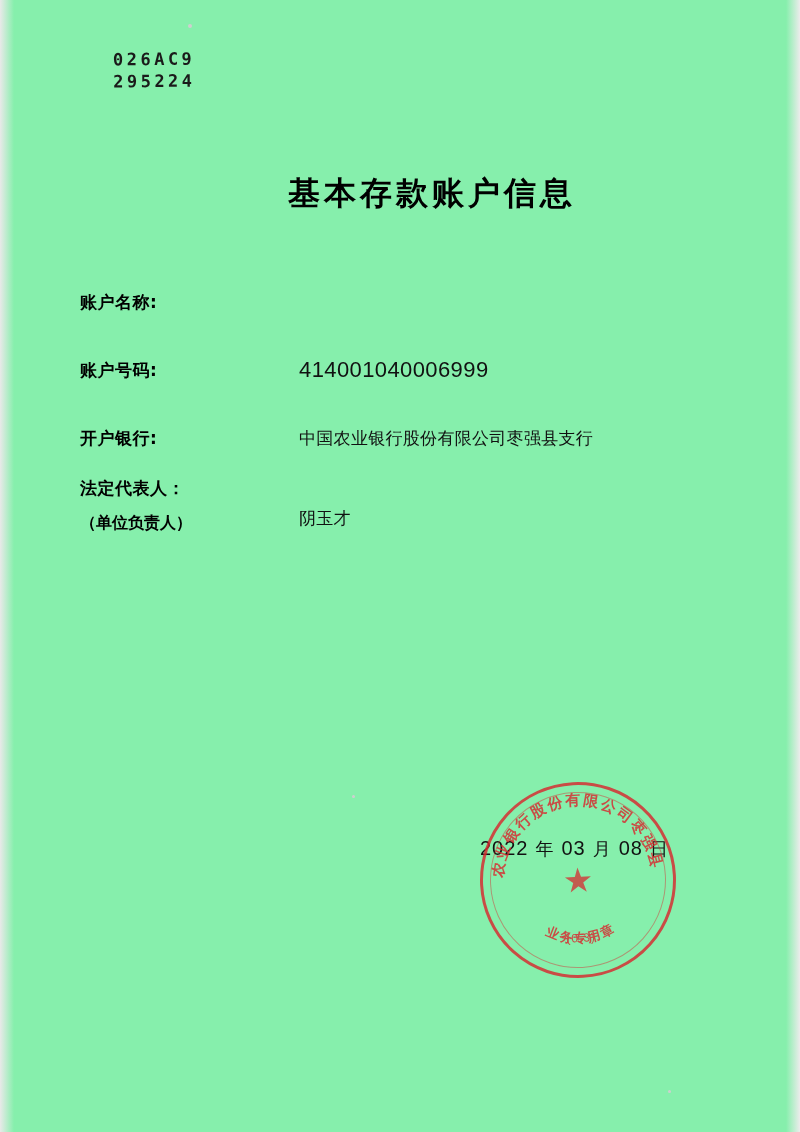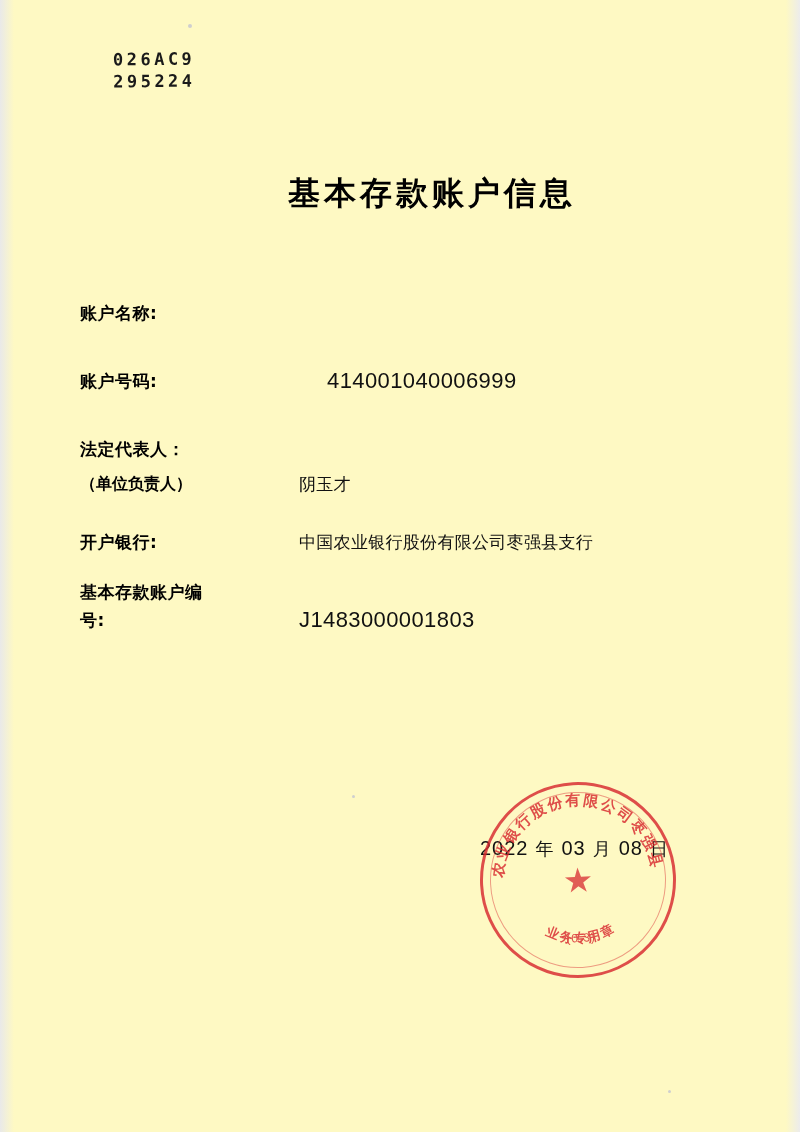--- a/index.html
+++ b/index.html
@@ -12,21 +12,21 @@
     background: #ffffff;
     font-family: "Liberation Sans", sans-serif;
     color: #111111;
     position: relative;
     overflow: hidden;
   }
 
   .page {
     position: absolute;
     inset: 0;
-    background: #fef9c3;
+    background: #86efac;
   }
 
   
   .page::before {
     content: "";
     position: absolute;
     left: 0; top: 0; bottom: 0;
     width: 14px;
     background: linear-gradient(to right, #e9e9e9, rgba(255,255,255,0));
     pointer-events: none;
@@ -75,23 +75,22 @@
   
   .fields {
     position: absolute;
     left: 0;
     top: 288px;
     width: 100%;
   }
   .field-row {
     position: relative;
     display: flex;
-    align-items: flex-end;
+    align-items: center;
     margin-bottom: 36px;
-    margin-top: 11px;
   }
   .field-label {
     width: 218px;
     padding-left: 80px;
     box-sizing: border-box;
     font-family: "DejaVu Sans", sans-serif;
     font-size: 17px;
     font-weight: 700;
     color: #000000;
     letter-spacing: 0.5px;
@@ -116,21 +115,21 @@
   }
   .field-value.digits {
     font-family: "Liberation Sans", sans-serif;
     font-size: 22px;
     letter-spacing: 0.4px;
   }
   .row-rep .field-value {
     padding-top: 25px;
   }
   .row-account-name { margin-bottom: 40px; }
-  .row-account-number { margin-bottom: 40px; gap: 28px; }
+  .row-account-number { margin-bottom: 40px; }
   .row-bank { margin-bottom: 22px; }
   .row-rep { margin-bottom: 30px; }
 
   
   .date-line {
     position: absolute;
     right: 124px;
     top: 836px;
     font-family: "DejaVu Sans", sans-serif;
     font-size: 20px;
@@ -230,37 +229,33 @@
 
     <div class="field-row row-account-name">
       <div class="field-label">账户名称:</div>
     </div>
 
     <div class="field-row row-account-number">
       <div class="field-label">账户号码:</div>
       <div class="field-value digits">414001040006999</div>
     </div>
 
+    <div class="field-row row-bank">
+      <div class="field-label">开户银行:</div>
+      <div class="field-value">中国农业银行股份有限公司枣强县支行</div>
+    </div>
+
     <div class="field-row row-rep">
       <div class="field-label">
         <span>法定代表人：</span>
         <span class="sub">（单位负责人）</span>
       </div>
       <div class="field-value">阴玉才</div>
     </div>
 
-    <div class="field-row row-bank">
-      <div class="field-label">开户银行:</div>
-      <div class="field-value">中国农业银行股份有限公司枣强县支行</div>
-    </div>
-
-    <div class="field-row row-basic-number">
-      <div class="field-label">基本存款账户编号:</div>
-      <div class="field-value digits">J1483000001803</div>
-    </div>
 
   </div>
 
   <div class="date-line">
     <span class="num">2022</span><span class="unit">年</span><span class="num">03</span><span class="unit">月</span><span class="num">08</span><span class="unit">日</span>
   </div>
 
   <div class="seal">
     <div class="seal-inner"></div>
     <svg class="seal-arc" viewBox="0 0 190 190">

